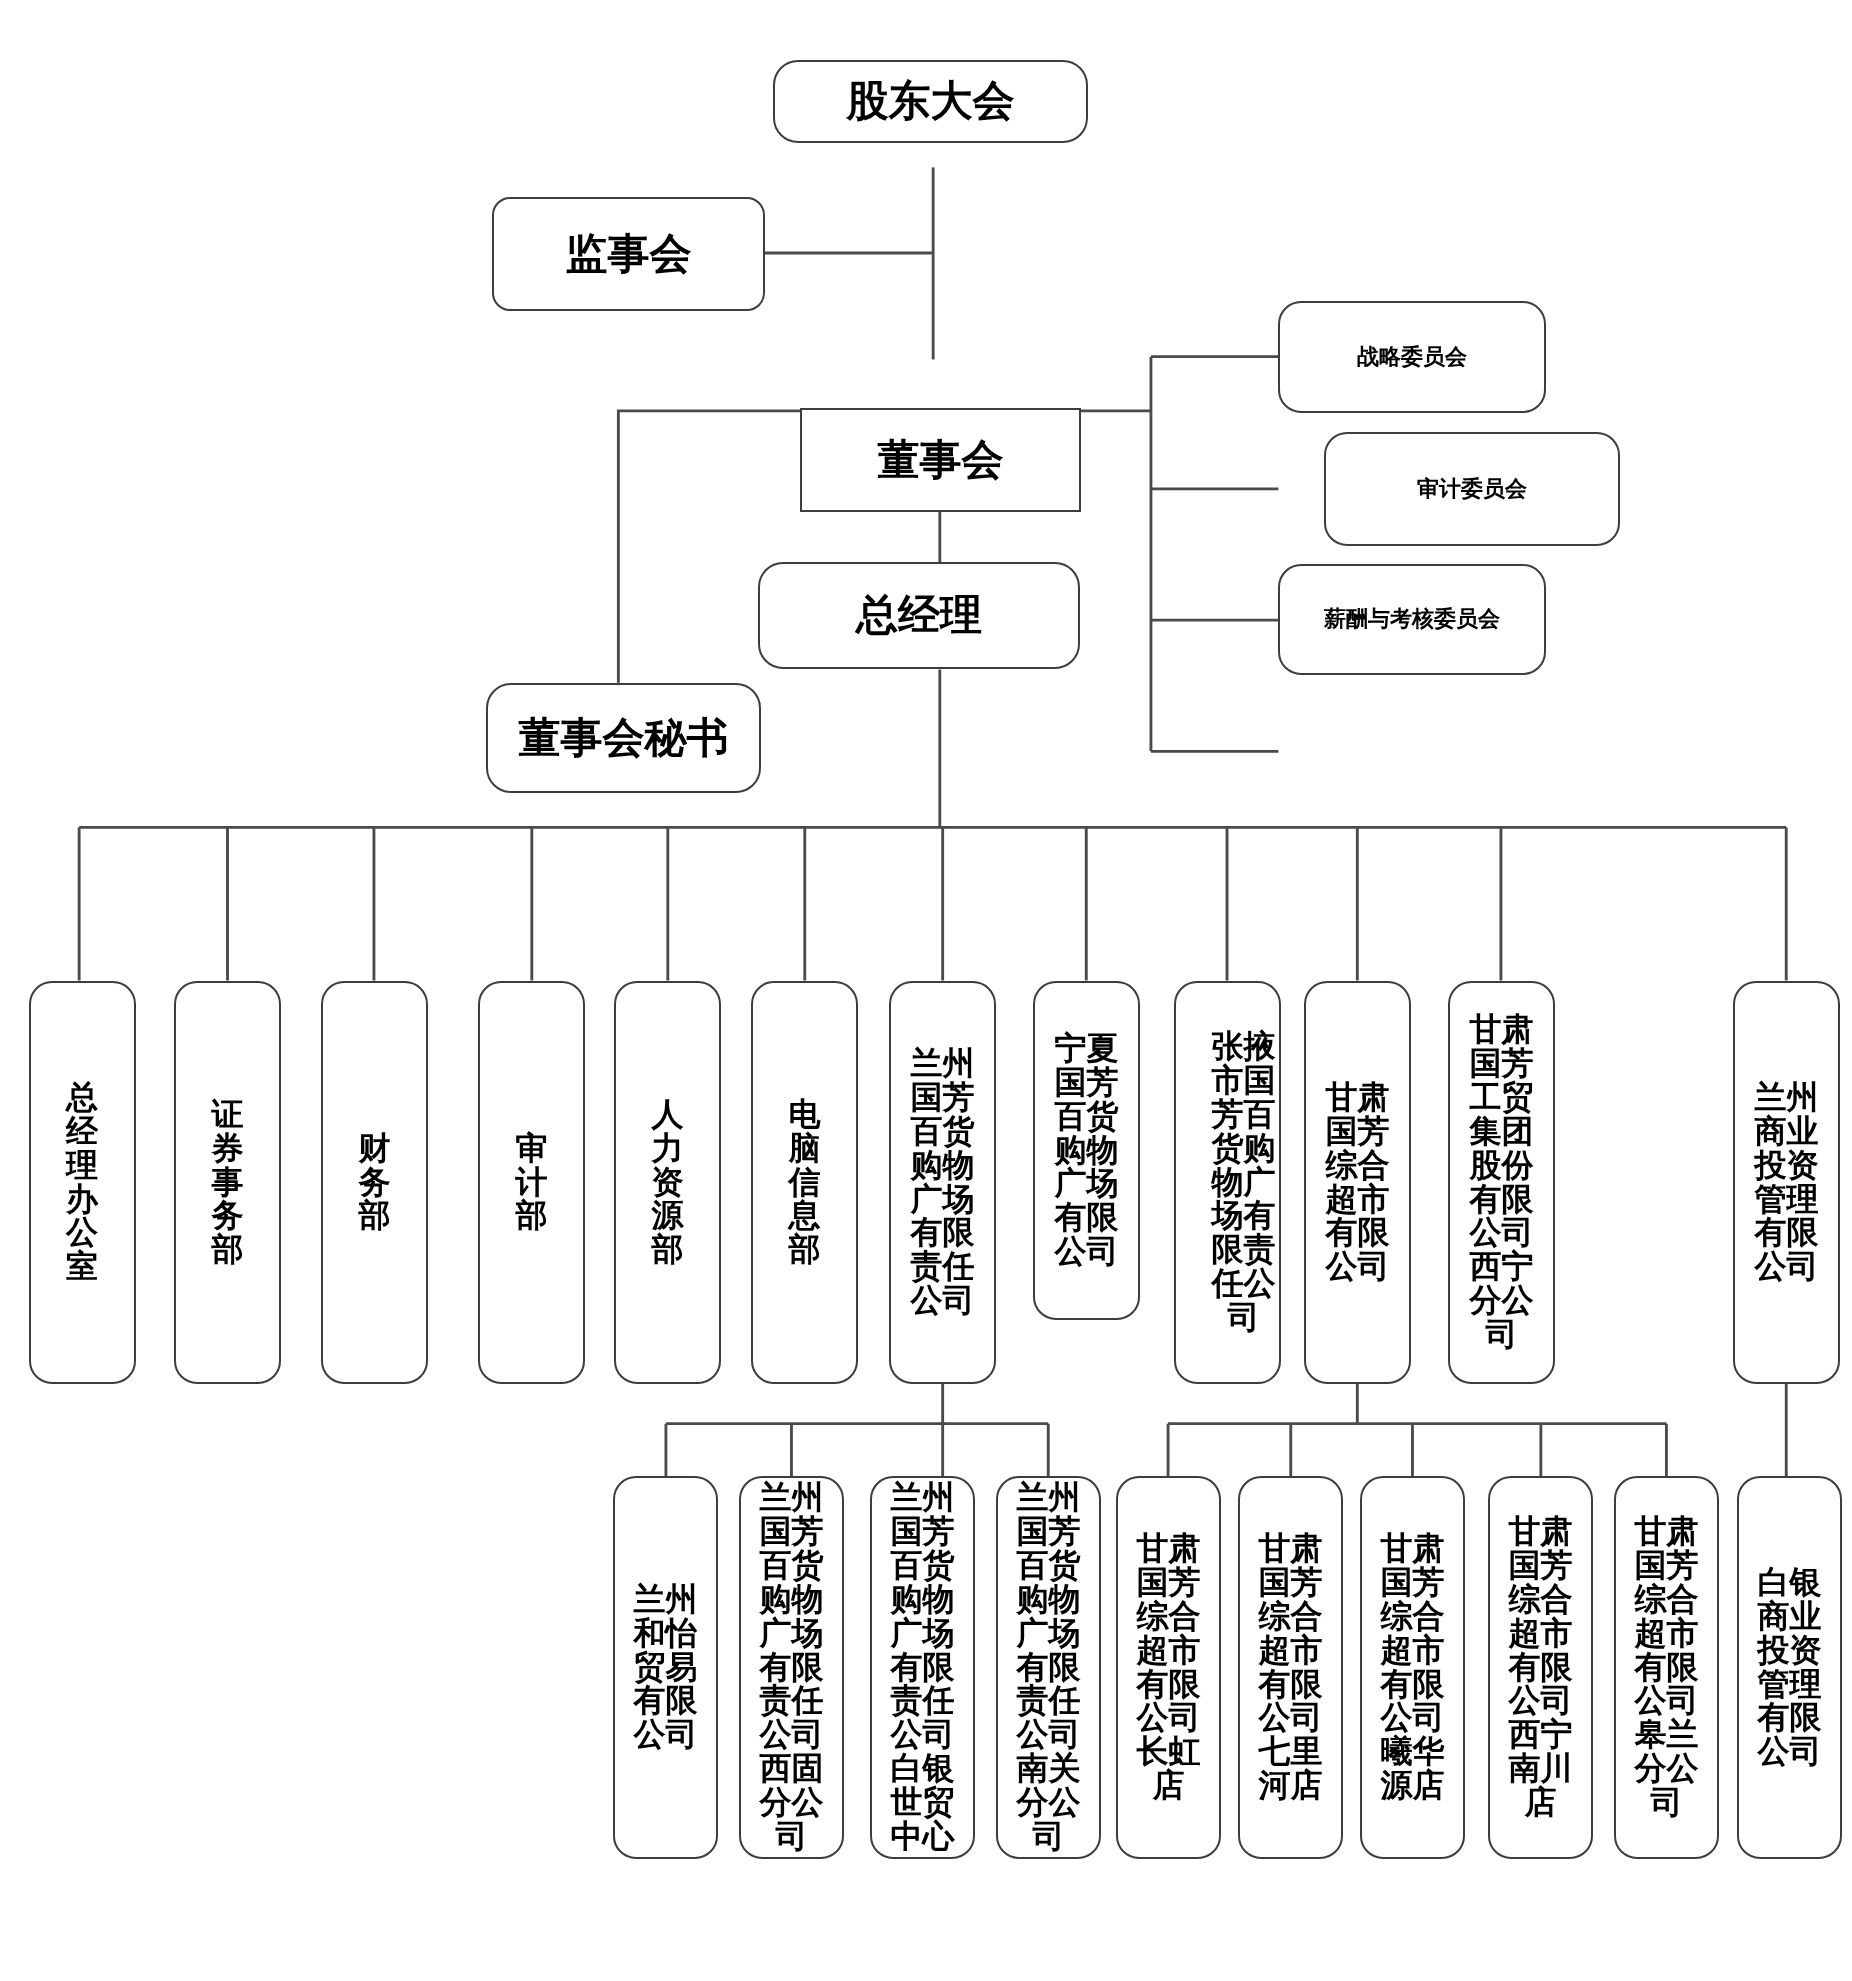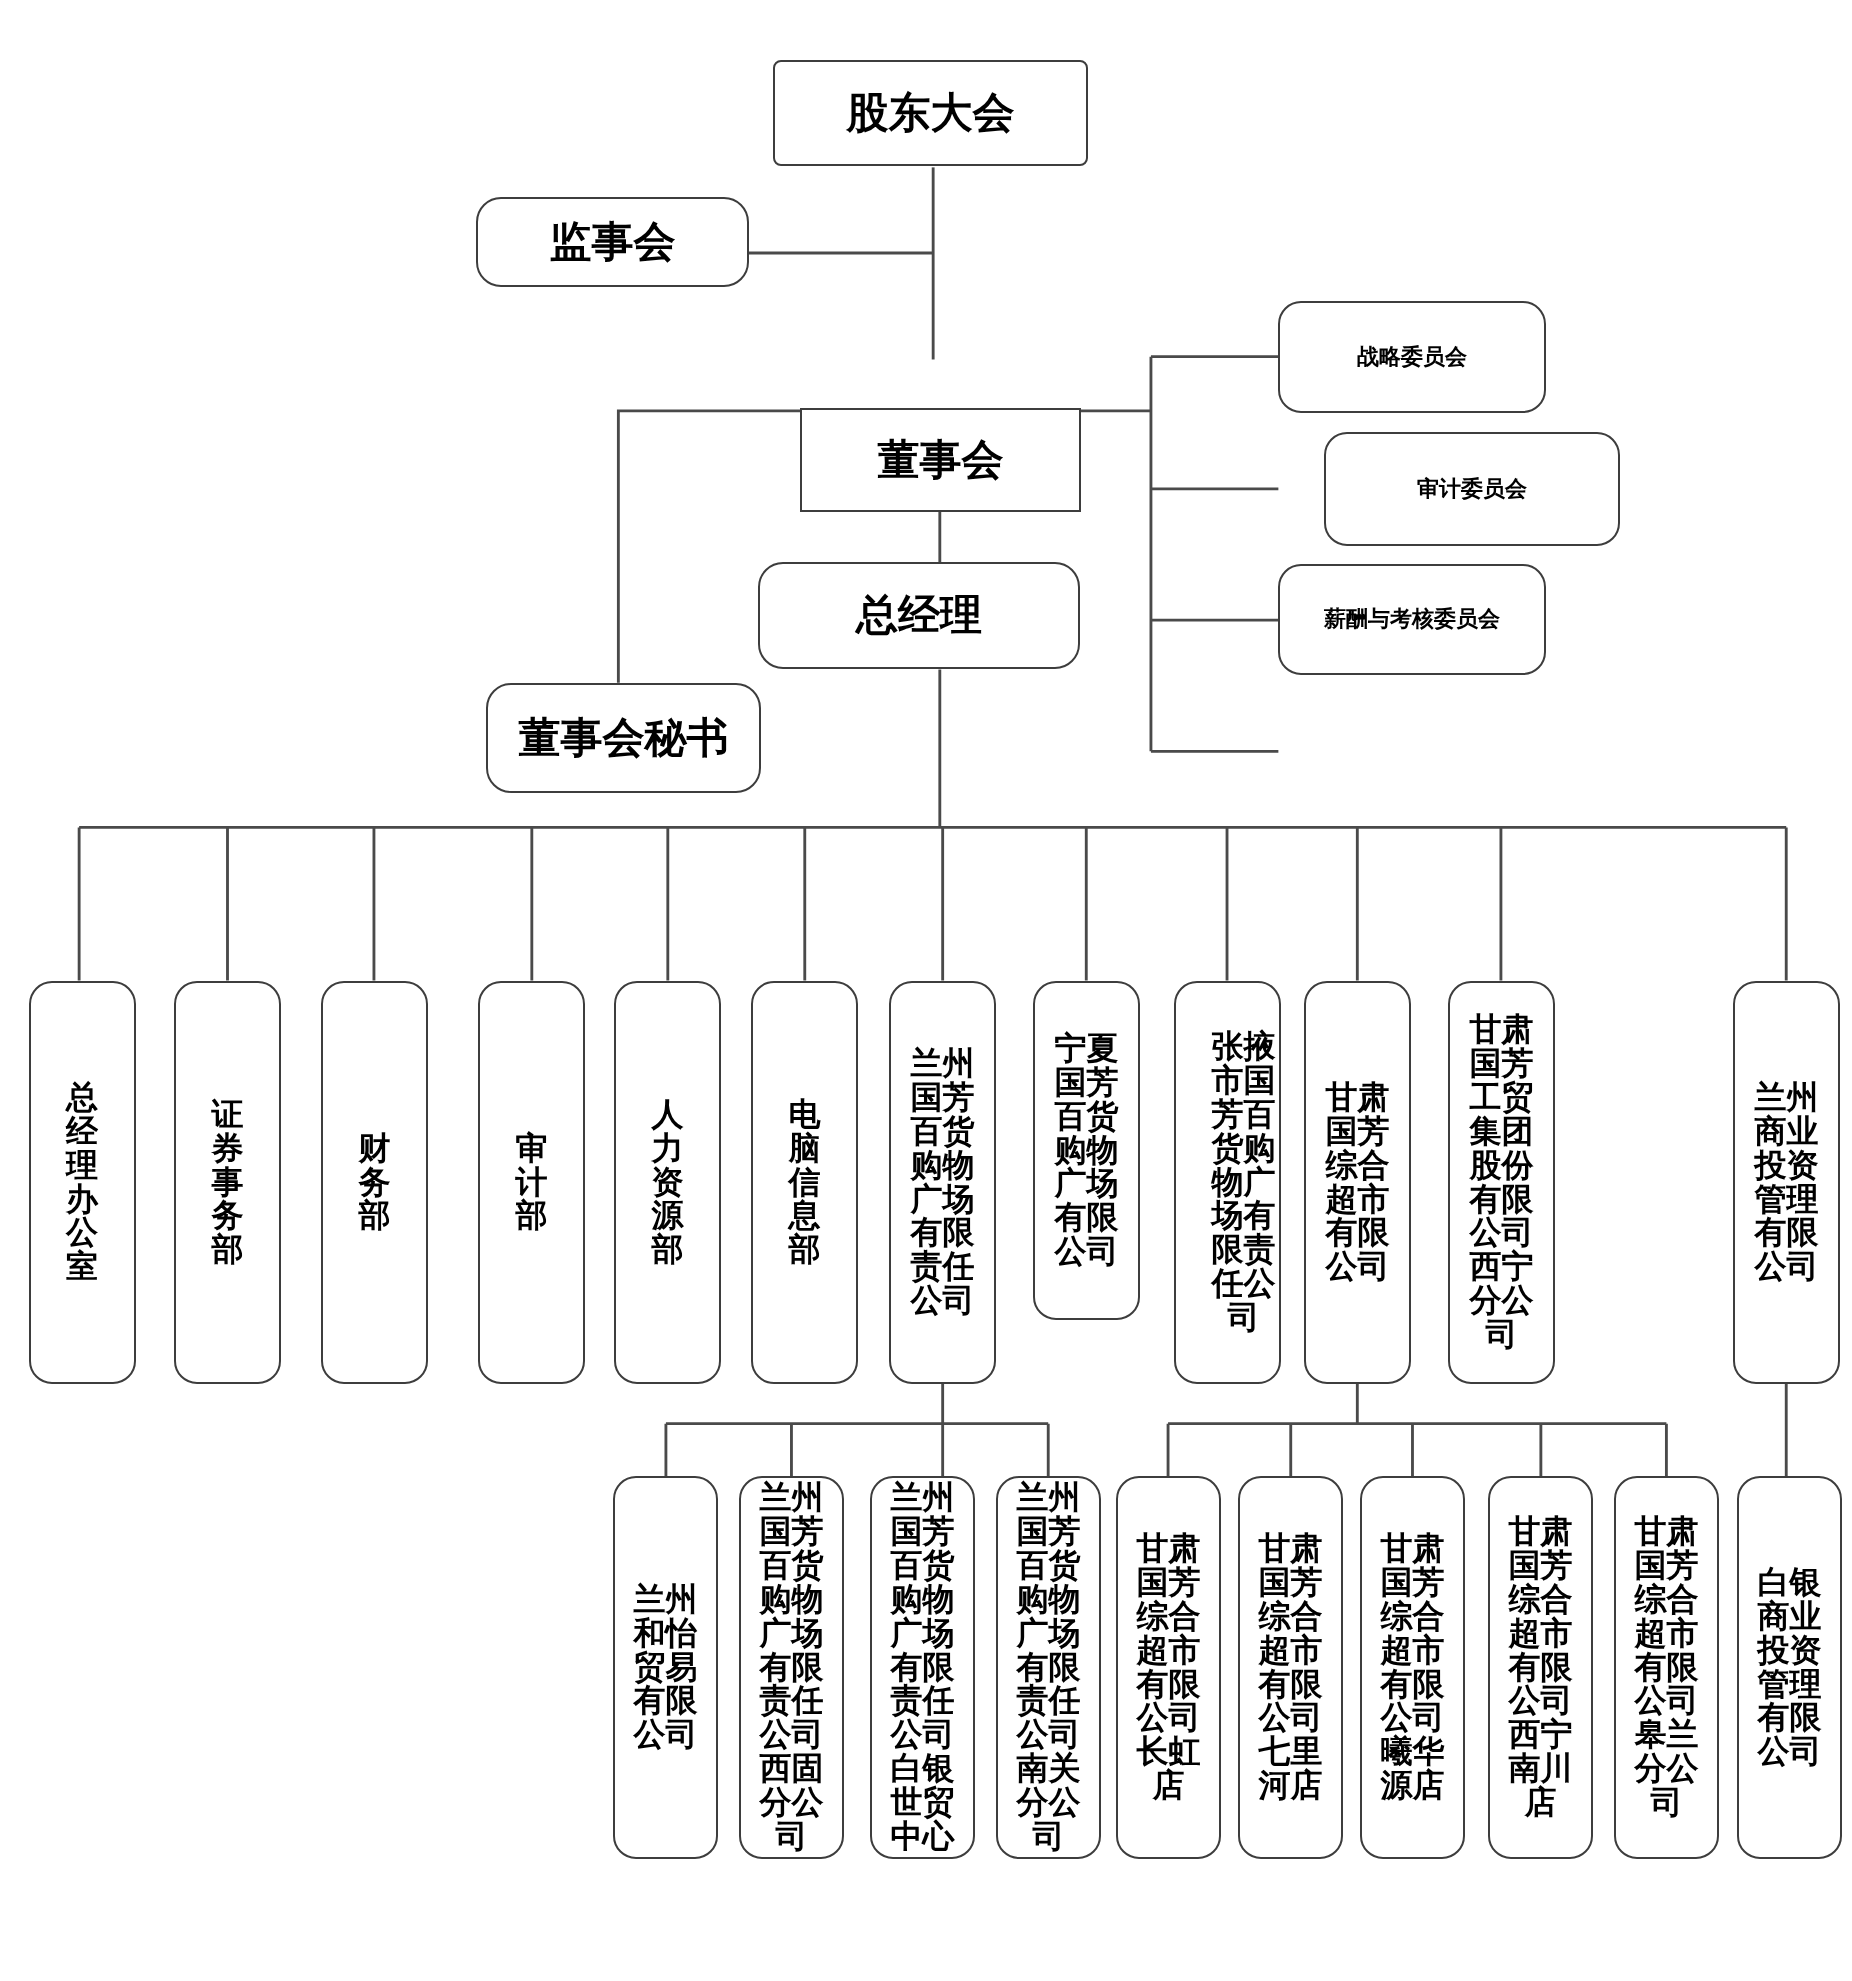--- a/index.html
+++ b/index.html
@@ -63,23 +63,23 @@
     <path d="M787 266 L981 266"></path>
     <path d="M841 432 L650 432 L650 718"></path>
     <path d="M988 487 L988 591"></path>
     <path d="M1136 432 L1210 432 M1210 375 L1210 790 M1210 375 L1344 375 M1210 514 L1344 514 M1210 652 L1344 652 M1210 790 L1344 790"></path>
     <path d="M988 704 L988 870 M83 870 L1878 870 M83 870 L83 1031 M239 870 L239 1031 M393 870 L393 1031 M559 870 L559 1031 M702 870 L702 1031 M846 870 L846 1031 M991 870 L991 1031 M1142 870 L1142 1031 M1290 870 L1290 1031 M1427 870 L1427 1031 M1578 870 L1578 1031 M1878 870 L1878 1031"></path>
     <path d="M991 1455 L991 1552 M700 1497 L1102 1497 M700 1497 L700 1552 M832 1497 L832 1552 M1102 1497 L1102 1552"></path>
     <path d="M1427 1455 L1427 1497 M1228 1497 L1752 1497 M1228 1497 L1228 1552 M1357 1497 L1357 1552 M1485 1497 L1485 1552 M1620 1497 L1620 1552 M1752 1497 L1752 1552"></path>
     <path d="M1878 1455 L1878 1552"></path>
   </svg>
 
-  <div class="node hnode" style="left:773px; top:60px; width:315px; height:106px;border-radius:8px;">股东大会</div>
-
-  <div class="node hnode" style="left:476px; top:197px; width:273px; height:90px;">监事会</div>
+  <div class="node hnode" style="left:773px; top:60px; width:315px; height:83px;">股东大会</div>
+
+  <div class="node hnode" style="left:492px; top:197px; width:273px; height:114px;border-radius:18px;">监事会</div>
 
   <div class="node hnode sharp" style="left:800px; top:360px; width:281px; height:104px;margin-top:48px;">董事会</div>
 
   <div class="node hnode" style="left:758px; top:562px; width:322px; height:107px;">总经理</div>
 
   <div class="node hnode" style="left:486px; top:683px; width:275px; height:110px;">董事会秘书</div>
 
   <div class="node hnode committee" style="left:1278px; top:301px; width:268px; height:112px;">战略委员会</div>
   <div class="node hnode committee" style="left:1324px; top:432px; width:296px; height:114px;">审计委员会</div>
   <div class="node hnode committee" style="left:1278px; top:564px; width:268px; height:111px;">薪酬与考核委员会</div>

